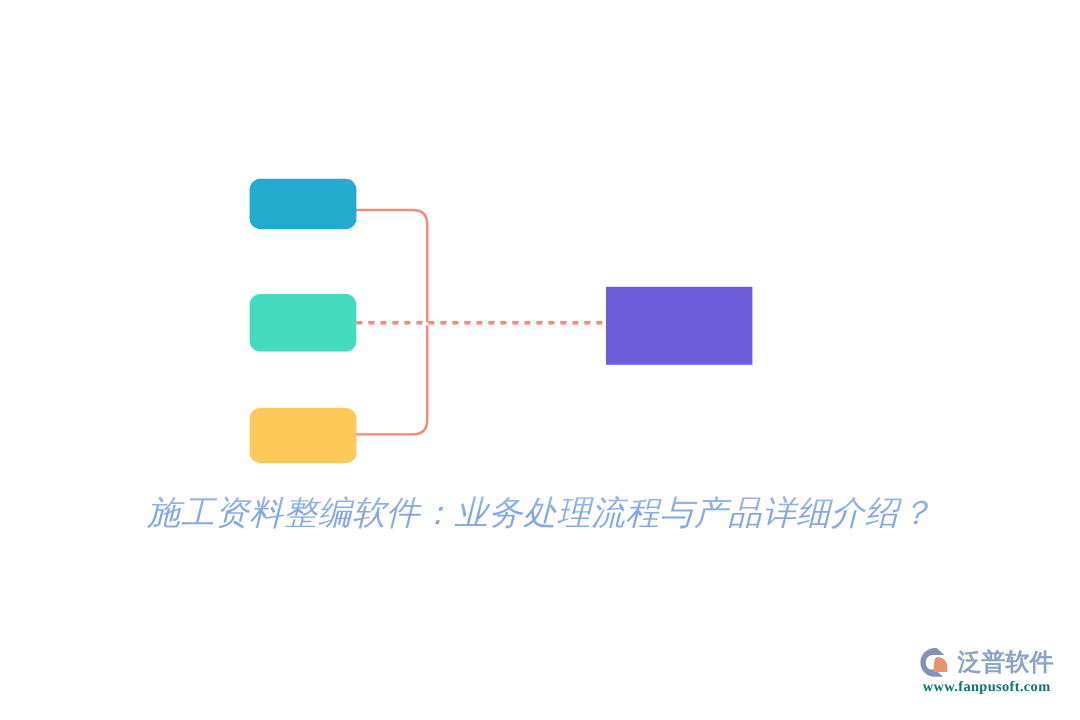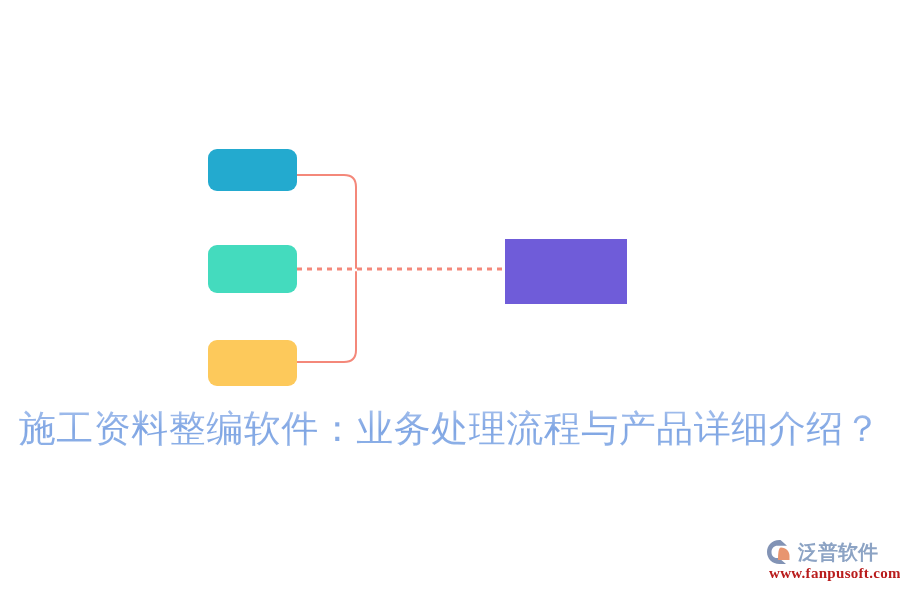--- a/index.html
+++ b/index.html
@@ -71,28 +71,29 @@
   }
 
   
   #page-title {
     position: absolute;
     left: 0;
     top: 406px;
     width: 900px;
     text-align: center;
     font-family: "Liberation Serif", "DejaVu Serif", serif;
-    font-size: 37px;
+    font-size: 28px;
     line-height: 46px;
     letter-spacing: 0.5px;
     white-space: nowrap;
     color: #8fb0e6;
     background: linear-gradient(180deg, #a9c3ee 0%, #7fa5e3 52%, #93b5e9 100%);
     -webkit-background-clip: text;
     background-clip: text;
+    font-style: italic;
     -webkit-text-fill-color: transparent;
   }
 
   
   #watermark {
     position: absolute;
     left: 766px;
     top: 537px;
     width: 126px;
     height: 50px;
@@ -118,24 +119,24 @@
     letter-spacing: 0px;
     color: #8ca3c4;
     line-height: 28px;
     white-space: nowrap;
   }
   #logo-url {
     position: absolute;
     left: 3px;
     top: 28px;
     font-family: "Liberation Serif", "DejaVu Serif", serif;
-    font-size: 15px;
+    font-size: 12px;
     font-weight: bold;
     letter-spacing: 0.3px;
-    color: #b91c1c;
+    color: #0f766e;
     white-space: nowrap;
   }
 </style>
 </head>
 <body>
 
 <div id="canvas">
 
   <div id="diagram">
 

